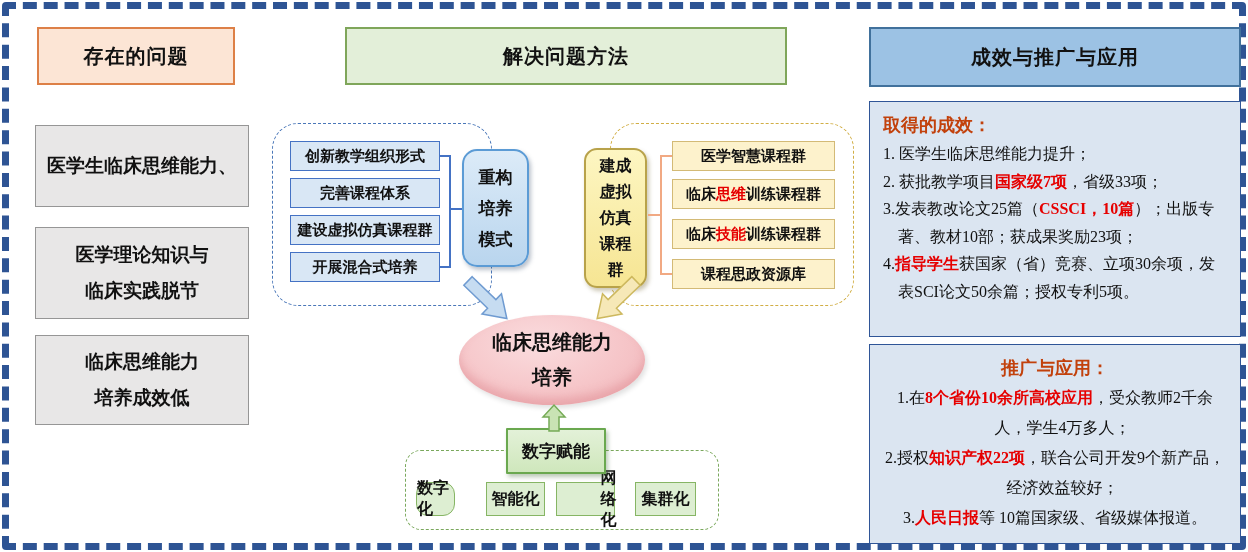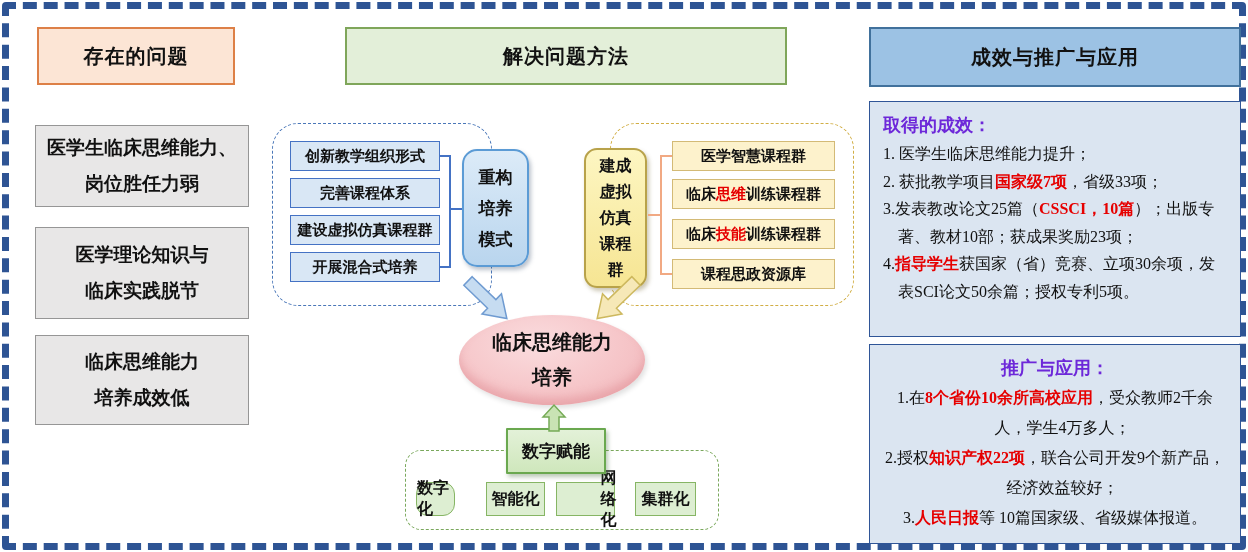--- a/index.html
+++ b/index.html
@@ -61,39 +61,38 @@
         font-size:17px;font-weight:bold;box-shadow:2px 3px 4px rgba(60,100,50,.35);}
 
   .gbox{top:473px;height:34px;background:#ddeed2;border:1.5px solid #86b564;z-index:2;
         display:flex;align-items:center;justify-content:center;font-size:16px;font-weight:bold;}
   .gb1{left:407px;width:39px;border-radius:12px;} .gb2{left:477px;width:59px;} .gb3{left:547px;width:59px;padding-left:46px;} .gb4{left:626px;width:61px;}
 
   
   .res-box{left:860px;width:372px;background:#dbe5f1;border:1.8px solid #2f5597;
         padding:8px 13px;font-family:"Liberation Serif","DejaVu Serif",serif;font-size:16px;}
   .res-ach{top:92px;height:236px;} .res-promo{top:335px;height:200px;text-align:center;}
-  .res-title{font-size:18px;font-weight:bold;color:#6d28d9;line-height:30px;}
+  .res-title{font-size:18px;font-weight:bold;color:#c2410c;line-height:30px;}
   .res-item{line-height:27.5px;padding-left:15px;text-indent:-15px;}
   .res-promo .res-item{line-height:30px;}
   .red{color:#e60000;font-weight:bold;}
 
   .overlay{position:absolute;left:0;top:0;width:1248px;height:552px;z-index:4;pointer-events:none;}
 </style>
 </head>
 <body>
 
 <div class="canvas">
 
   <div class="abs hdr hdr-problems">存在的问题</div>
   <div class="abs hdr hdr-solutions">解决问题方法</div>
   <div class="abs hdr hdr-results">成效与推广与应用</div>
 
   <div class="abs problem-box pb1">
       <div>医学生临床思维能力、</div>
-      <div>岗位胜任力弱</div>
     </div>
   <div class="abs problem-box pb2">
       <div>医学理论知识与</div>
       <div>临床实践脱节</div>
     </div>
   <div class="abs problem-box pb3">
       <div>临床思维能力</div>
       <div>培养成效低</div>
     </div>
 

